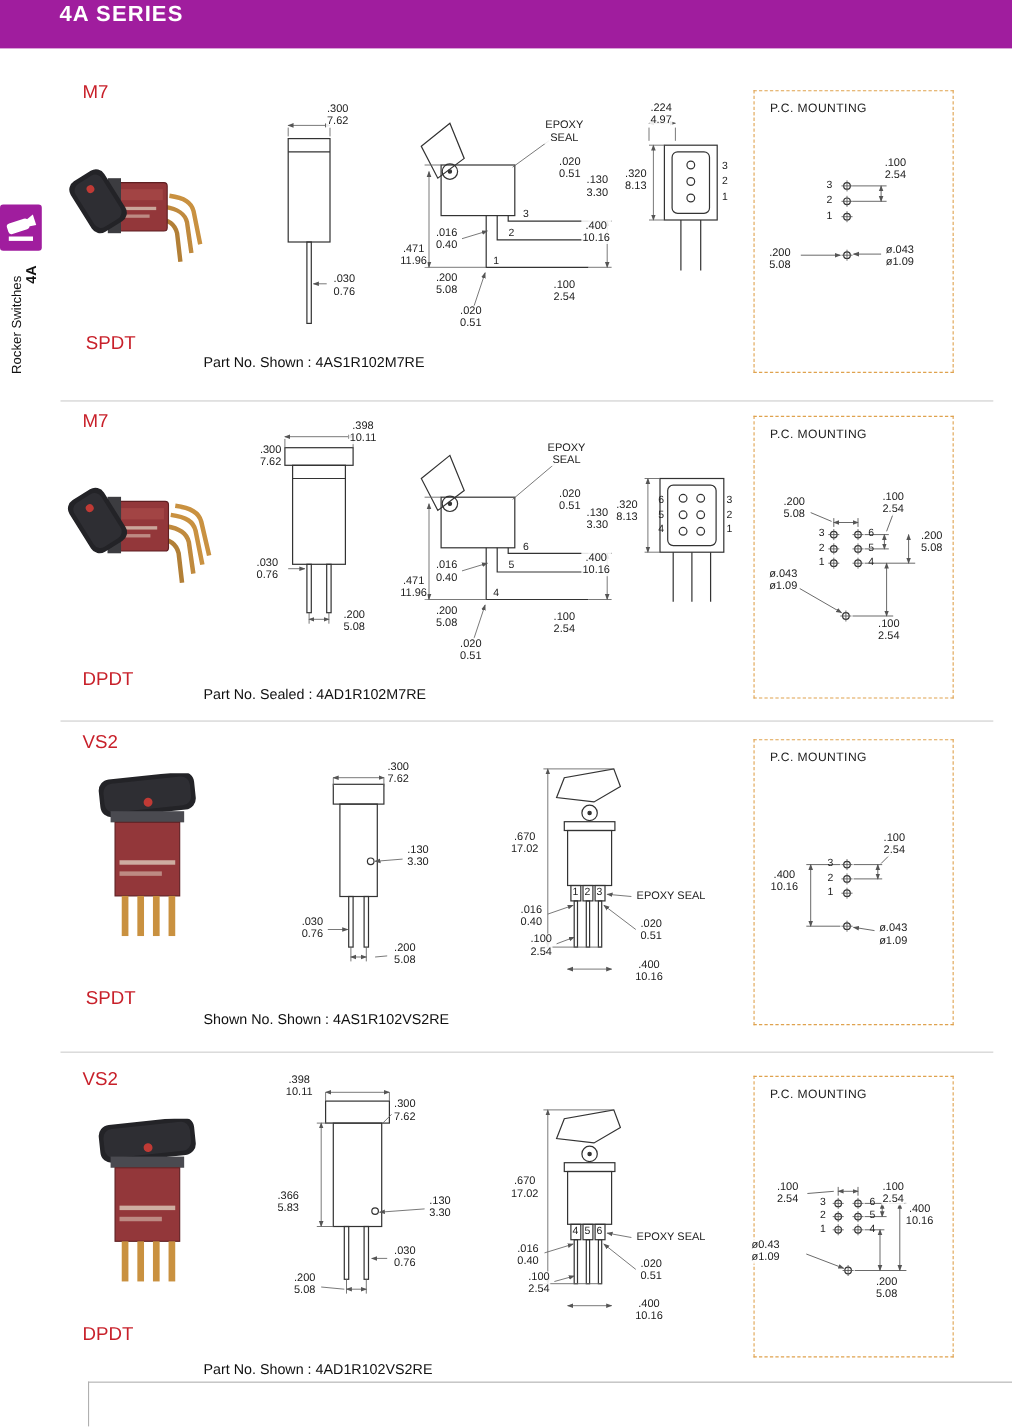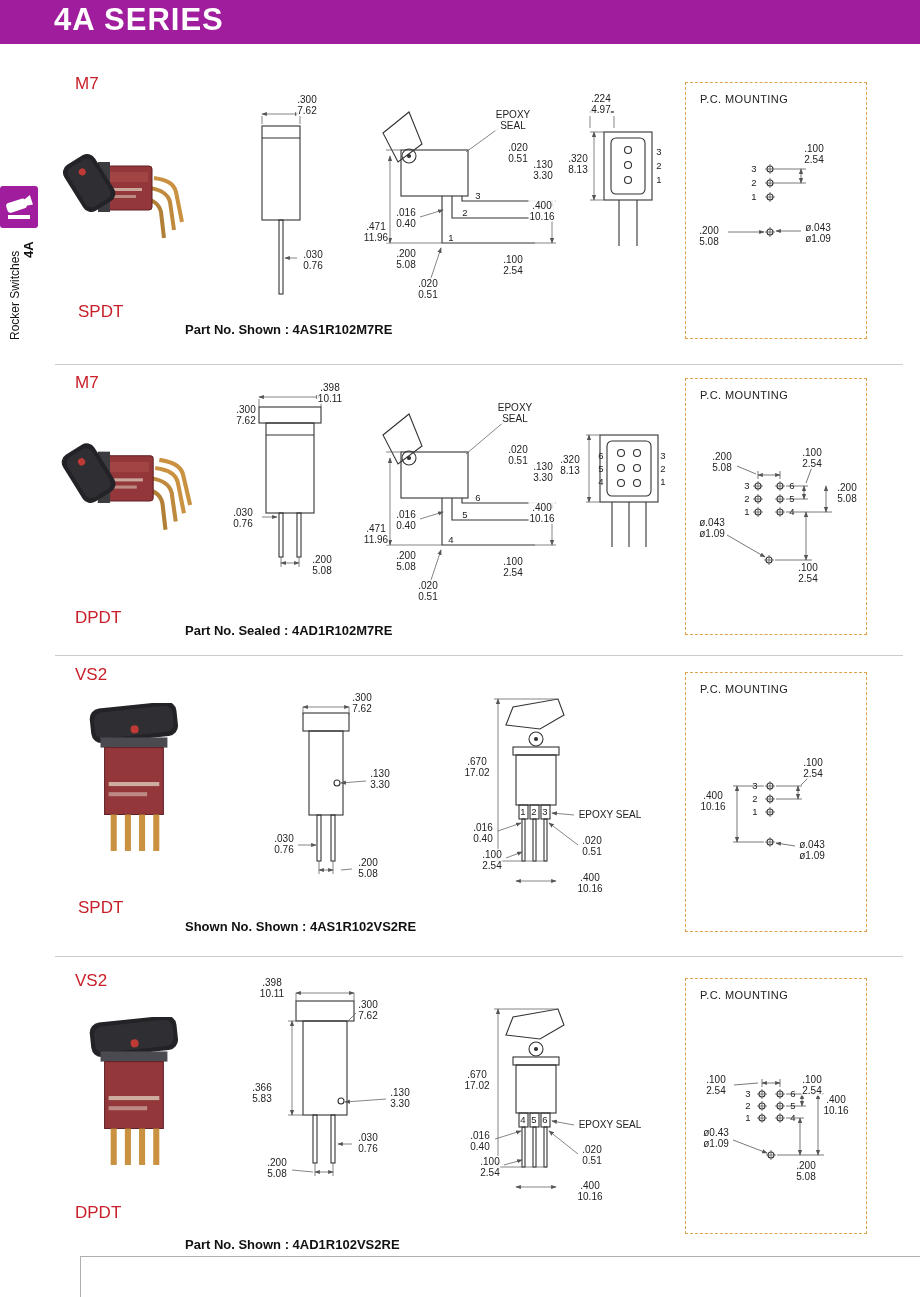--- a/index.html
+++ b/index.html
@@ -1,29 +1,29 @@
 <!DOCTYPE html>
 <html style="--header-bg: #A01D9E; --accent-red: #C8202A; --pc-border: #DFA24E;"><head>
 <meta charset="utf-8">
 <style>
   html,body{margin:0;padding:0;background:#fff;}
   .page{position:relative;width:920px;height:1297px;background:#ffffff;overflow:hidden;
         font-family:"Liberation Sans",sans-serif;color:#222;}
   
   .hdr{position:absolute;left:0;top:0;width:920px;height:44px;background:var(--header-bg,#A01D9E);}
-  .hdr-title{position:absolute;left:54px;top:2px;color:#fff;font-size:31px;font-weight:bold;letter-spacing:1px;}
+  .hdr-title{position:absolute;left:54px;top:2px;color:#fff;font-size:20px;font-weight:bold;letter-spacing:1px;}
   .hdr-sub{position:absolute;left:532px;top:10px;transform:translateX(-50%);color:#fff;font-size:19px;white-space:nowrap;}
   
   .side-icon{position:absolute;left:0;top:186px;width:38px;height:42px;background:var(--header-bg,#A01D9E);border-radius:3px;}
   .v-text{position:absolute;transform:rotate(-90deg);transform-origin:left top;white-space:nowrap;color:#111;font-size:12px;}
   .v-text.bold{font-weight:bold;font-size:13px;}
   
   .sheet-section{position:absolute;left:0;width:920px;}
   .model,.stype{position:absolute;color:var(--accent-red,#C8202A);font-size:17px;}
-  .partno{position:absolute;font-size:13px;color:#111;font-weight:bold;}
+  .partno{position:absolute;font-size:13px;color:#111;}
   .pcbox{position:absolute;border:1px dashed var(--pc-border,#DFA24E);}
   .pctitle{position:absolute;left:14px;top:10px;font-size:11px;color:#222;letter-spacing:.4px;white-space:nowrap;}
   .art,.photo{position:absolute;left:0;top:0;}
   .ann-layer{position:absolute;left:0;top:0;width:100%;height:100%;pointer-events:none;}
   .dim{position:absolute;transform:translate(-50%,-50%);font-size:10px;line-height:1.12;text-align:center;
        color:#222;background:rgba(255,255,255,.88);padding:0 1px;white-space:nowrap;}
   .dim.pin{background:transparent;font-size:9.5px;}
   .divider{position:absolute;left:55px;width:848px;height:1px;background:#cccccc;}
   .corner{position:absolute;left:80px;top:1256px;width:839px;height:40px;
           border-top:1px solid #b0b0b0;border-left:1px solid #b0b0b0;}
@@ -834,21 +834,21 @@
         </div>
         <div class="dim pin" style="left: 793px; top: 139px;">
           <div>6</div>
         </div>
         <div class="dim pin" style="left: 793px; top: 151px;">
           <div>5</div>
         </div>
         <div class="dim pin" style="left: 793px; top: 163px;">
           <div>4</div>
         </div>
-        <div class="dim" style="left: 716px; top: 183px; text-align: center;">
+        <div class="dim" style="left: 696px; top: 183px; text-align: center;">
           <div>ø0.43</div>
           <div>ø1.09</div>
         </div>
         <div class="dim" style="left: 806px; top: 216px;">
           <div>.200</div>
           <div>5.08</div>
         </div>
       </div>
 
     <div class="stype" style="left:75px;top:248px;">DPDT</div>

